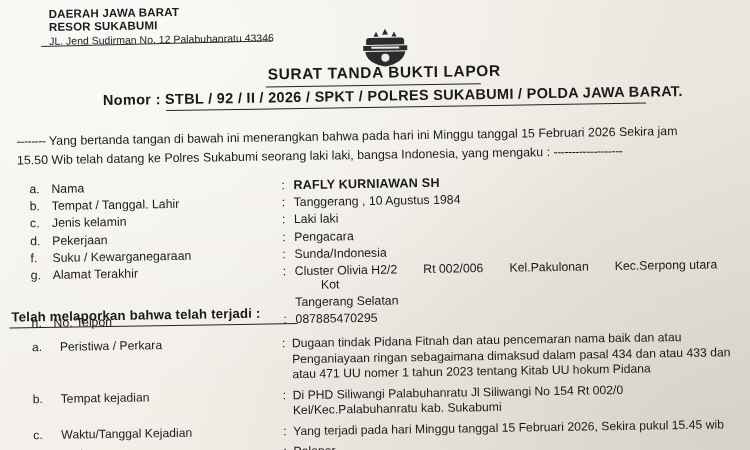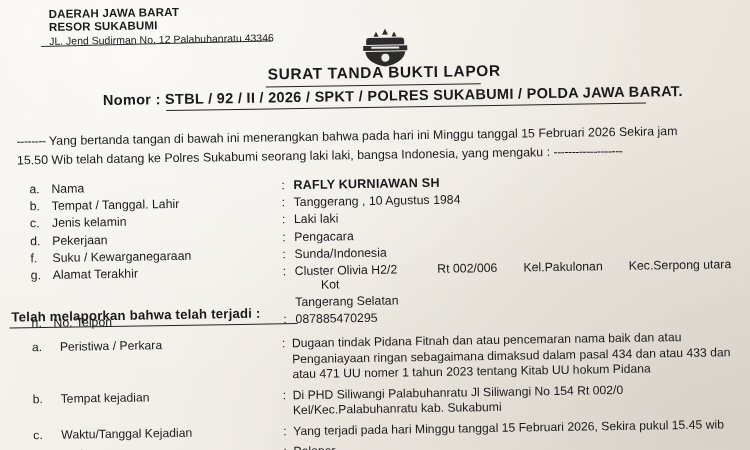--- a/index.html
+++ b/index.html
@@ -153,21 +153,21 @@
   .bold-val {
     font-weight: bold;
     font-size: 12.6px;
     letter-spacing: 0.2px;
   }
   .subline {
     margin-left: 264px;
     margin-top: 1px;
   }
   .wide-gap { display: inline-block; }
-  .gapA { margin-left: 40px; }
+  .gapA { margin-left: 26px; }
   .gapB { margin-left: 26px; }
   .gapC { margin-left: 26px; }
 
   
   .telah {
     position: absolute;
     left: 10px;
     top: 305px;
     font-size: 13.2px;
     font-weight: bold;

